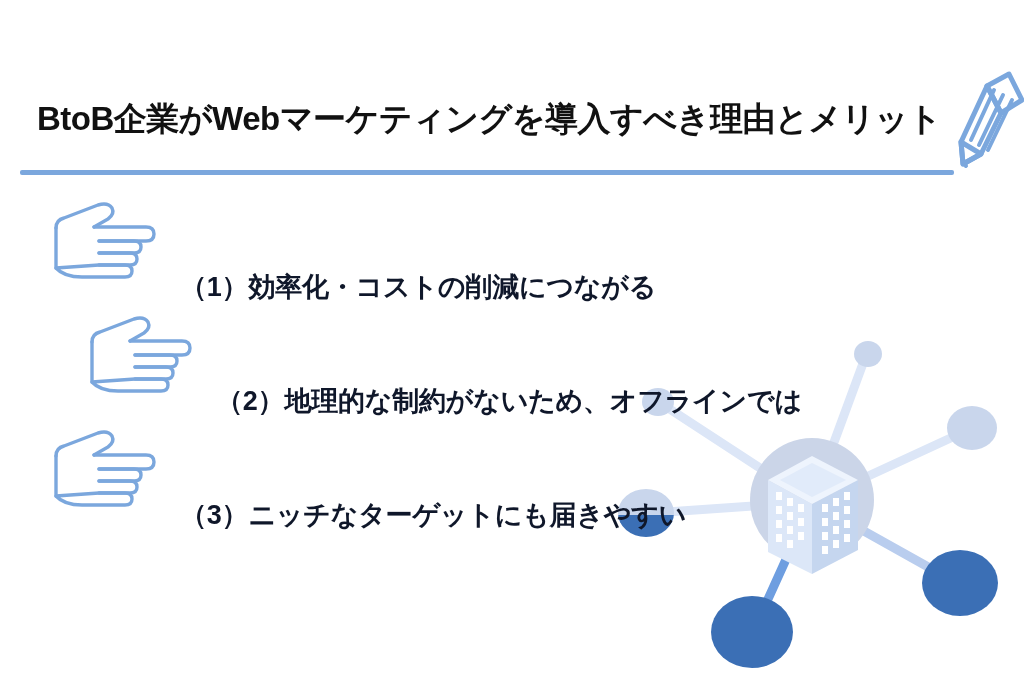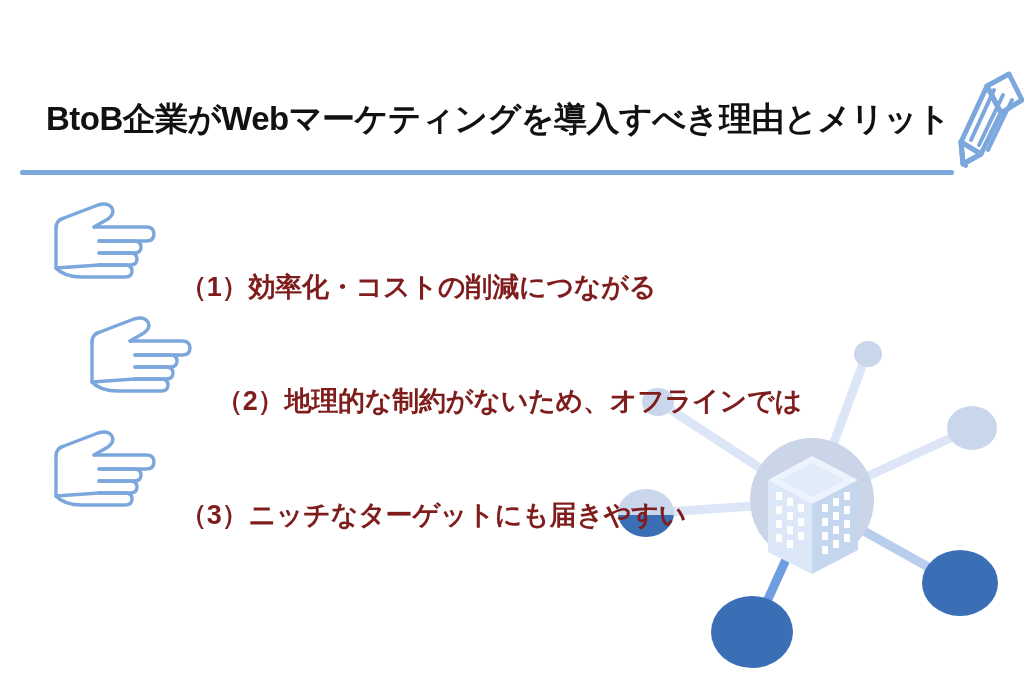--- a/index.html
+++ b/index.html
@@ -34,21 +34,21 @@
   #title-block {
     position: absolute;
     left: 0;
     top: 96px;
     width: 1024px;
     height: 100px;
     z-index: 3;
   }
   #title-text {
     position: absolute;
-    left: 46px;
+    left: 37px;
     top: 0;
     font-size: 33px;
     font-weight: 700;
     color: #111111;
     letter-spacing: -0.5px;
     white-space: nowrap;
     line-height: 46px;
   }
   #title-pencil {
     position: absolute;
@@ -91,21 +91,21 @@
     width: 120px;
     height: 86px;
     margin-left: 42px;
   }
   .bullet-text {
     flex: 1 1 auto;
     margin-left: 18px;
     padding-top: 12px;
     font-size: 27px;
     font-weight: 700;
-    color: #7f1d1d;
+    color: #0f172a;
     line-height: 53px;
     letter-spacing: -0.2px;
     white-space: pre-line;
   }
   .bullet-text .cont-line {
     display: block;
     padding-left: 56px;
   }
 </style>
 </head>

